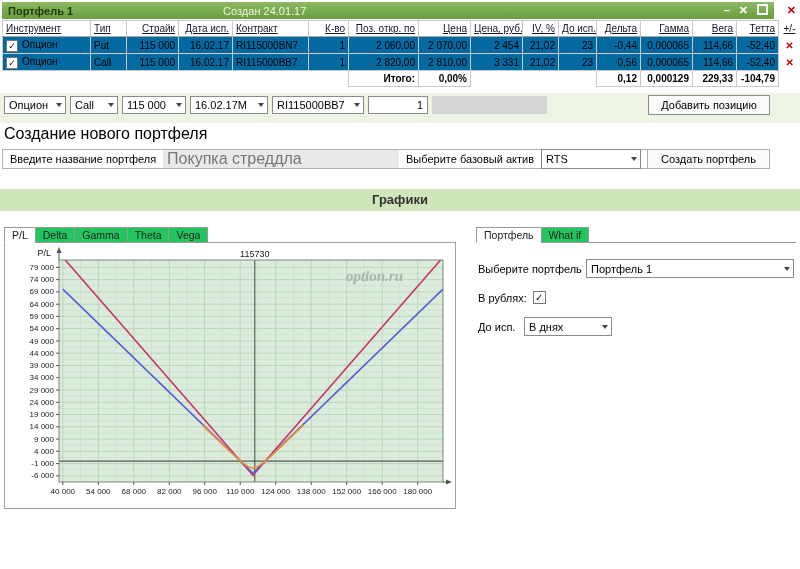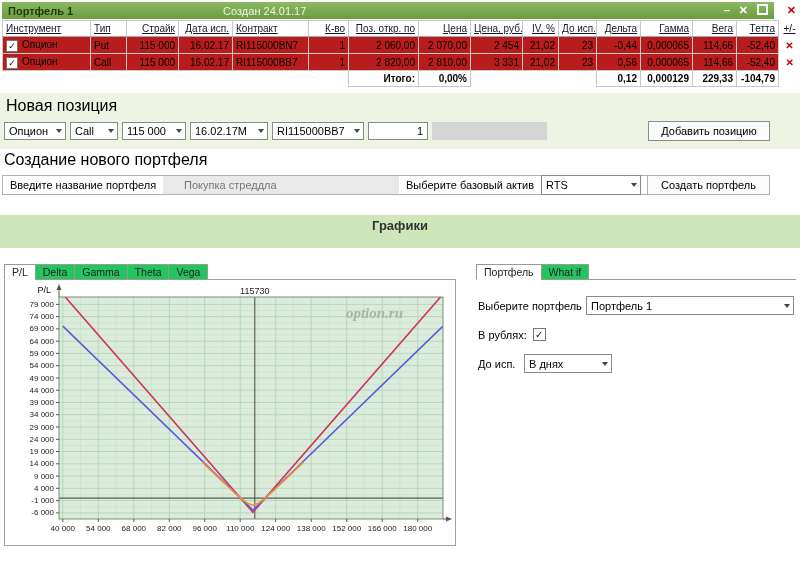--- a/index.html
+++ b/index.html
@@ -20,21 +20,21 @@
   .sq{display:inline-block;width:7px;height:7px;border:2px solid #fff;}
   .outer-close{position:absolute;top:2px;right:4px;color:#c40000;font-weight:bold;font-size:11px;cursor:pointer;}
   
   table.ptable{border-collapse:collapse;table-layout:fixed;width:798px;margin-top:1px;}
   .ptable th,.ptable td{
     border:1px solid #c9c9c9;padding:1px 3px;font-size:10px;height:13px;line-height:13px;
     overflow:hidden;white-space:nowrap;font-weight:normal;box-sizing:border-box;
   }
   .ptable th{background:#fff;border-bottom:1px solid #a8a8a8;}
   .hl{text-decoration:underline;color:#15152a;cursor:pointer;}
-  tr.pos td{background:#b91c1c;}
+  tr.pos td{background:#0369a1;}
   .r{text-align:right;} .l{text-align:left;} .c{text-align:center;}
   .nob{border:none !important;background:#fff !important;}
   tr.totals td{border:none;background:#fff;}
   tr.totals td.boxed{border:1px solid #c9c9c9;font-weight:bold;}
   .cb{
     display:inline-block;width:10px;height:10px;border:1px solid #777;background:#fff;
     font-size:9px;line-height:10px;text-align:center;margin-right:4px;vertical-align:-1px;color:#111;cursor:pointer;
   }
   .rowx{color:#c40000;font-weight:bold;cursor:pointer;font-size:10px;}
   
@@ -61,28 +61,28 @@
   .gray-bar{width:115px;height:18px;background:#d4d4d4;}
   .add-btn{margin-left:auto;margin-right:26px;width:122px;padding:0;}
   
   .newport{margin-left:2px;}
   .npp-row{
     display:flex;align-items:stretch;border:1px solid #b0b0b0;height:20px;width:768px;
     box-sizing:border-box;background:#fff;margin-top:4px;
   }
   .npp-label{display:flex;align-items:center;padding:0 7px;white-space:nowrap;}
   .name-input{
-    flex:1;border:none;background:#e9e9e9;color:#777;font-size:11px;padding:0 21px;
+    flex:1;border:none;background:#e9e9e9;color:#777;font-size:16px;padding:0 4px;
     font-family:"Liberation Sans",sans-serif;min-width:0;
   }
   .rts-sel{width:100px;height:20px;align-self:center;margin-right:6px;}
   .create-btn{height:100%;border:none;border-left:1px solid #b0b0b0;width:122px;padding:0;}
   
   .charts-band{
-    margin-top:20px;height:33px;line-height:22px;background:#cfe5ba;text-align:center;
+    margin-top:20px;height:22px;line-height:22px;background:#cfe5ba;text-align:center;
     font-weight:bold;font-size:13px;color:#333;
   }
   
   .bottom{display:flex;align-items:flex-start;gap:20px;margin-top:16px;padding:0 4px;}
   .tabs{display:flex;position:relative;z-index:2;}
   .tab{
     border:1px solid #999;background:#22c55e;height:14px;line-height:14px;font-size:10.5px;
     padding:0 7px;cursor:pointer;margin-right:-1px;color:#222;
   }
   .tab.active{background:#fff;border-bottom:1px solid #fff;}
@@ -202,21 +202,20 @@
         <td class="r boxed">229,33</td>
         <td class="r boxed">-104,79</td>
         <td class="nob"></td>
       </tr>
     </tbody>
   </table>
 
 </div>
 
 <div class="newpos">
-  <div class="sec-title">Новая позиция</div>
   <div class="controls">
     <span class="sel w1">
         <span>Опцион</span>
         <span class="arrow"></span>
       </span>
     <span class="sel w2">
         <span>Call</span>
         <span class="arrow"></span>
       </span>
     <span class="sel w3">

